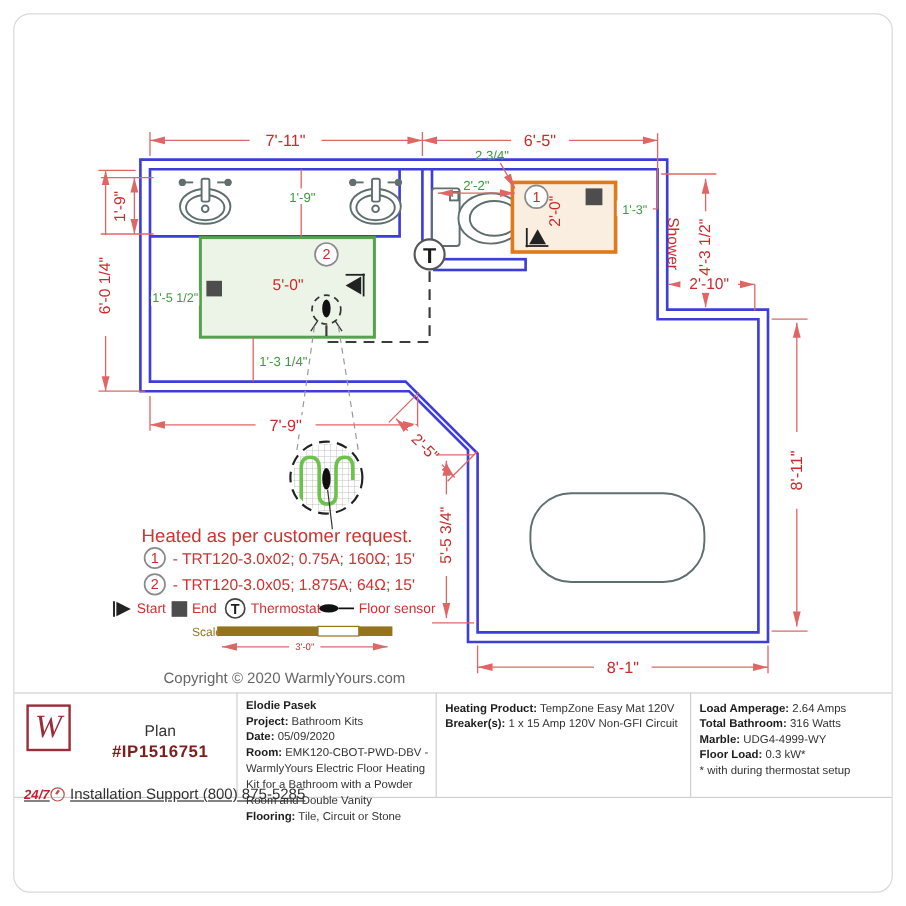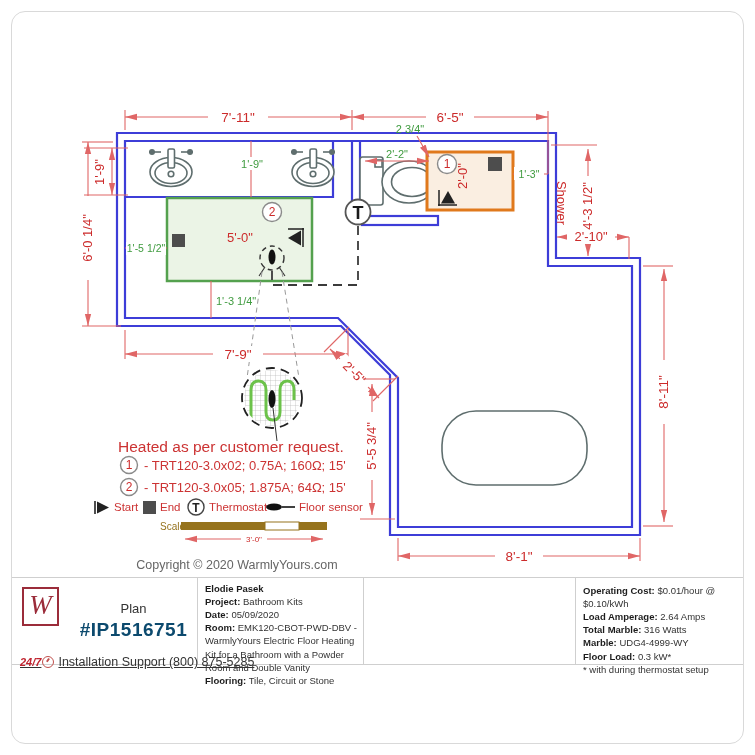--- a/index.html
+++ b/index.html
@@ -27,21 +27,21 @@
   .numt{fill:#cc2b2b;font-size:12px;text-anchor:middle;}
   .legred{fill:#cc3333;font-size:11.5px;}
   .spec{fill:#cc3333;font-size:13px;}
 
   
   .fline{position:absolute;background:#cfcfcf;}
   .fcol{position:absolute;color:#333;font-size:9.5px;line-height:1.38;}
   .fcol b{color:#1d1d1d;}
   #brand-title{position:absolute;left:62px;right:4px;top:7px;text-align:center;
                color:#333;font-size:13px;line-height:1.25;}
-  #brand-number{font-size:19px;font-weight:bold;color:#0c4a6e;letter-spacing:.5px;}
+  #brand-number{font-size:14px;font-weight:bold;color:#7f1d1d;letter-spacing:.5px;}
   #logo-box{position:absolute;left:10px;top:9px;width:33px;height:35px;
             border:2px solid #9b2c3a;color:#9b2c3a;
             font-family:"Liberation Serif",serif;font-style:italic;
             font-size:27px;text-align:center;line-height:33px;}
   #support-row{position:absolute;left:8px;top:76px;width:100%;color:#333;
                font-size:12.5px;white-space:nowrap;text-decoration:underline;}
   .badge247{color:#c0242f;font-weight:bold;font-style:italic;font-size:11px;}
   .clock{display:inline-block;width:10px;height:10px;border:1.5px solid #c0504d;
          border-radius:50%;vertical-align:middle;margin:0 4px 2px 1px;position:relative;}
   .clock::before{content:"";position:absolute;left:4px;top:1.5px;width:1.5px;height:4px;
@@ -307,23 +307,24 @@
 
   <div class="fcol" style="left:205px;top:554px;width:152px;margin-top:28px;">
     <div><b>Elodie Pasek</b></div>
     <div><b>Project:</b> <span>Bathroom Kits</span></div>
     <div><b>Date:</b> <span>05/09/2020</span></div>
     <div><b>Room:</b> <span>EMK120-CBOT-PWD-DBV - WarmlyYours Electric Floor Heating Kit for a Bathroom with a Powder Room and Double Vanity</span></div>
     <div><b>Flooring:</b> <span>Tile, Circuit or Stone</span></div>
   </div>
 
   <div class="fcol" style="left:371px;top:584px;width:196px;">
+    <div><b>Heating Product:</b> <span>TempZone Easy Mat 120V</span></div>
+    <div><b>Breaker(s):</b> <span>1 x 15 Amp 120V Non-GFI Circuit</span></div>
   </div>
 
   <div class="fcol" style="left:583px;top:584px;width:152px;">
-    <div><b>Operating Cost:</b> <span>$0.01/hour @ $0.10/kWh</span></div>
     <div><b>Load Amperage:</b> <span>2.64 Amps</span></div>
-    <div><b>Total Marble:</b> <span>316 Watts</span></div>
+    <div><b>Total Bathroom:</b> <span>316 Watts</span></div>
     <div><b>Marble:</b> <span>UDG4-4999-WY</span></div>
     <div><b>Floor Load:</b> <span>0.3 kW*</span></div>
     <div><span>* with during thermostat setup</span></div>
   </div>
 </div>
 
 </body></html>

